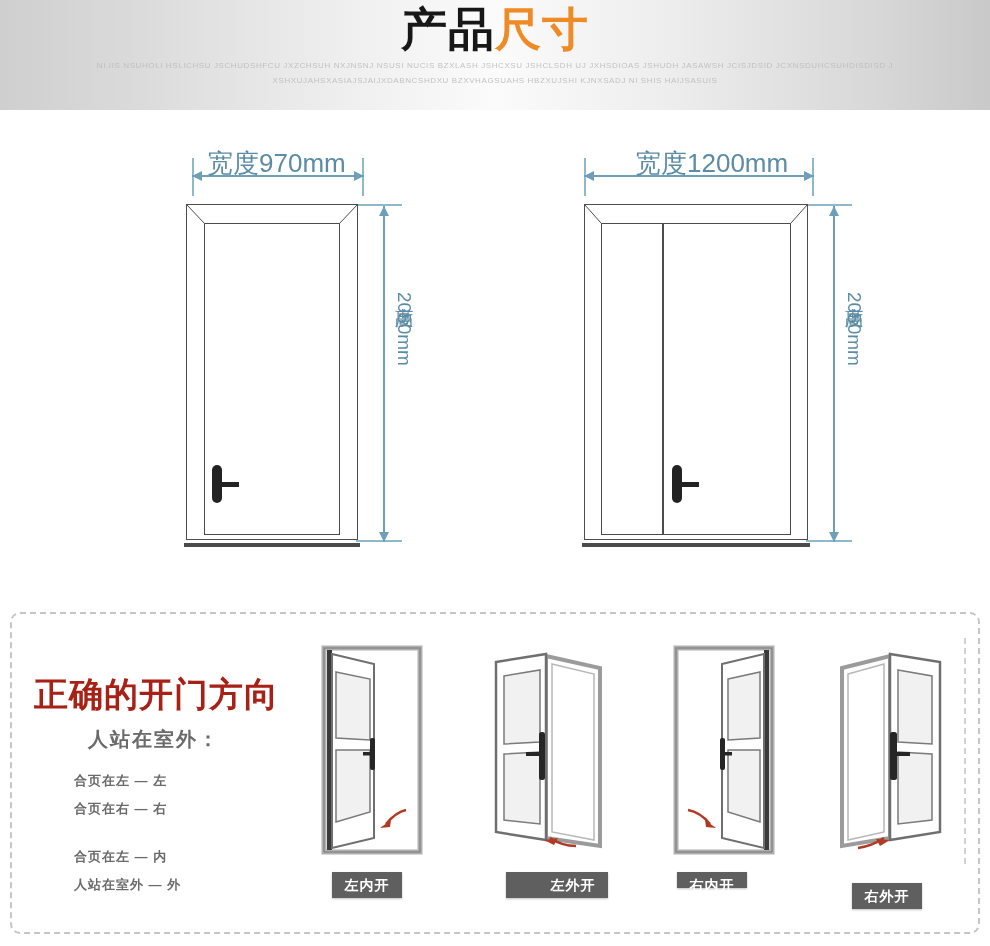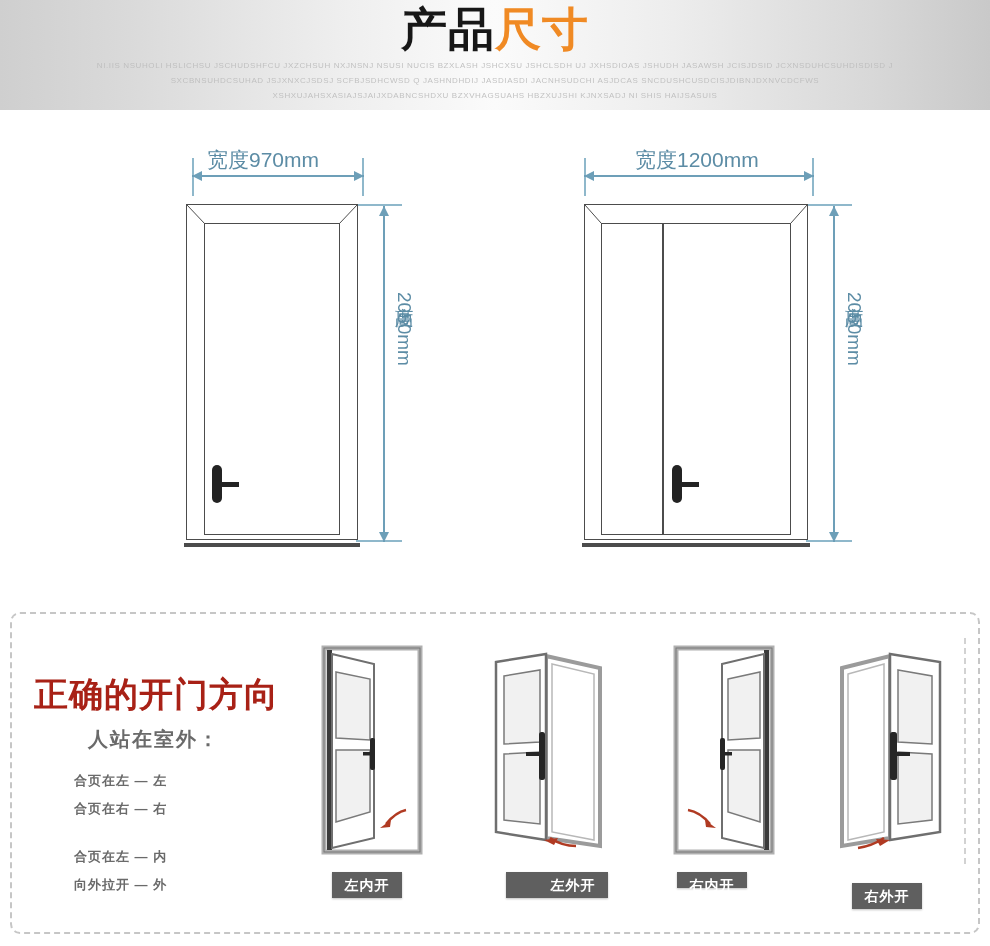--- a/index.html
+++ b/index.html
@@ -107,21 +107,21 @@
   }
   .ext-h {
     position: absolute;
     height: 2px;
     background: #8fb8cb;
   }
 
   .dim-label-h {
     position: absolute;
     color: #5c8ca5;
-    font-size: 21px;
+    font-size: 26px;
     white-space: nowrap;
     letter-spacing: 0px;
   }
   .dim-label-v {
     position: absolute;
     color: #5c8ca5;
     font-size: 19px;
     white-space: nowrap;
     writing-mode: vertical-rl;
     text-orientation: mixed;
@@ -244,21 +244,20 @@
 </style>
 </head>
 <body>
 
 <div class="banner">
   <div class="banner-title">
     <span class="t-dark">产品</span><span class="t-accent">尺寸</span>
   </div>
   <div class="banner-sub">
     <div>NI.IIS  NSUHOLI HSLICHSU  JSCHUDSHFCU   JXZCHSUH  NXJNSNJ NSUSI NUCIS  BZXLASH  JSHCXSU   JSHCLSDH UJ  JXHSDIOAS   JSHUDH  JASAWSH JCISJDSID   JCXNSDUHCSUHDISDISD J</div>
-    <div>SXCBNSUHDCSUHAD  JSJXNXCJSDSJ  SCFBJSDHCWSD Q  JASHNDHDIJ JASDIASDI  JACNHSUDCHI  ASJDCAS SNCDUSHCUSDCISJDIBNJDXNVCDCFWS</div>
     <div>XSHXUJAHSXASIAJSJAIJXDABNCSHDXU  BZXVHAGSUAHS HBZXUJSHI KJNXSADJ  NI SHIS HAIJSASUIS</div>
   </div>
 </div>
 
 <div class="spec-area">
 
   <div class="door-block" style="left:0; top:0; width:460px; height:490px;">
 
     <div class="ext-v" style="left:192px; top:48px;  height:38px;"></div>
     <div class="ext-v" style="left:362px; top:48px;  height:38px;"></div>
@@ -319,21 +318,21 @@
 </div>
 
 <div class="dir-area">
 
   <div class="dir-heading">正确的开门方向</div>
   <div class="dir-sub">人站在室外：</div>
 
   <div class="dir-rule" style="top:158px;">合页在左 — 左</div>
   <div class="dir-rule" style="top:186px;">合页在右 — 右</div>
   <div class="dir-rule" style="top:234px;">合页在左 — 内</div>
-  <div class="dir-rule" style="top:262px;">向外拉开 — 外</div>
+  <div class="dir-rule" style="top:262px;">人站在室外 — 外</div>
 
   <div class="door-illus" style="left:306px;">
     <svg width="156" height="216" viewBox="0 0 156 216">
 
       <rect x="6" y="6" width="96" height="204" fill="none" stroke="#b0b0b0" stroke-width="5"></rect>
       <rect x="6" y="6" width="96" height="204" fill="none" stroke="#777" stroke-width="1"></rect>
 
       <rect x="9" y="8" width="5" height="200" fill="#3a3a3a"></rect>
 
       <polygon points="14,12 56,22 56,196 14,206" fill="#ffffff" stroke="#6f6f6f" stroke-width="2"></polygon>

